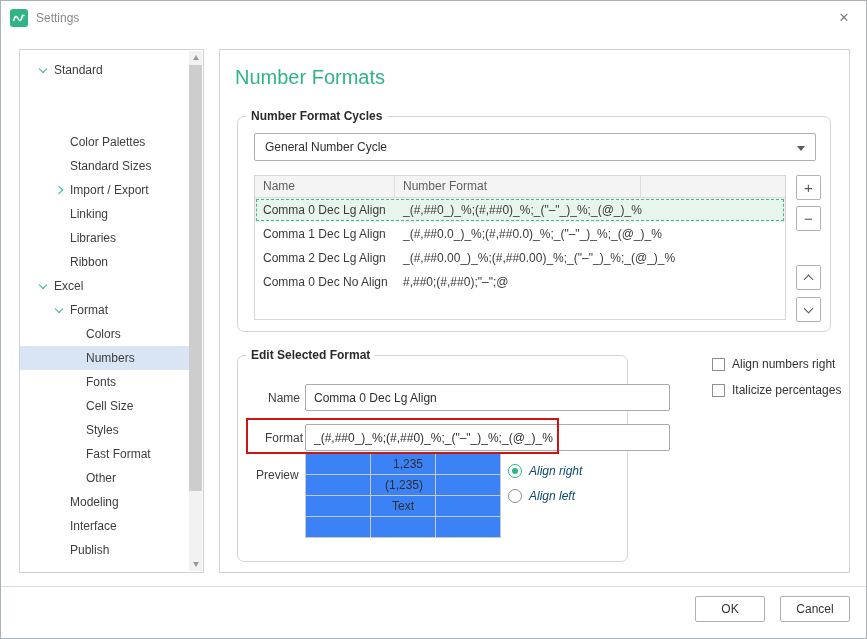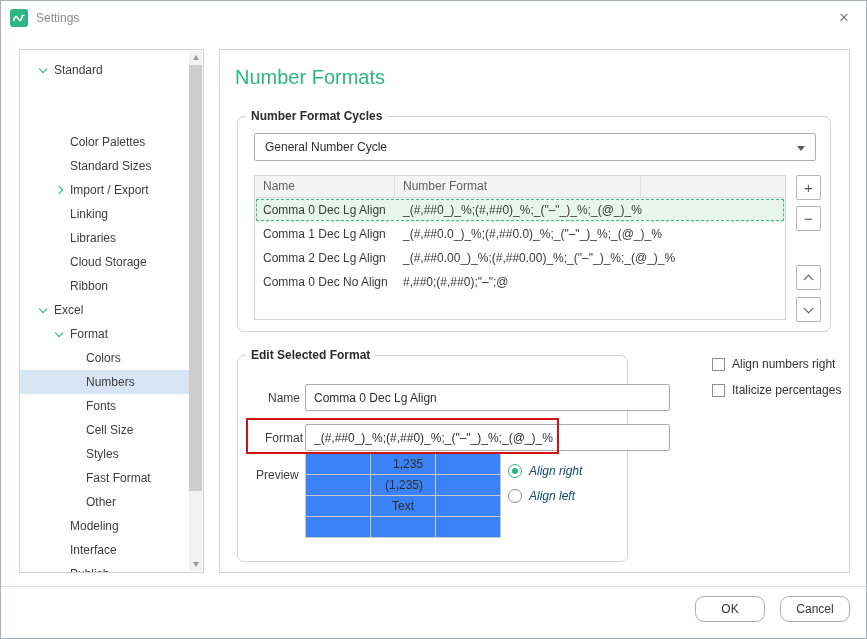--- a/index.html
+++ b/index.html
@@ -87,21 +87,21 @@
   .check-row { position:absolute; display:flex; align-items:center; gap:7px; }
   #check-align { left:492px; top:307px; }
   #check-ital  { left:492px; top:333px; }
   .checkbox { width:13px; height:13px; border:1px solid #8f8f8f; background:#fff; flex:0 0 13px; }
   .check-label { color:#333; white-space:nowrap; }
 
   .red-annotation { position:absolute; left:26px; top:368px; width:313px; height:36px; border:2px solid #cf1313; z-index:5; pointer-events:none; }
 
   
   .footer-divider { position:absolute; left:0; right:0; top:585px; border-top:1px solid #dcdcdc; }
-  .btn { position:absolute; top:595px; width:70px; height:26px; border:1px solid #b0b0b0; border-radius:9px; background:#fff; display:flex; align-items:center; justify-content:center; color:#333; }
+  .btn { position:absolute; top:595px; width:70px; height:26px; border:1px solid #b0b0b0; border-radius:2px; background:#fff; display:flex; align-items:center; justify-content:center; color:#333; }
   #btn-ok { left:694px; } #btn-cancel { left:779px; }
 </style>
 </head>
 <body>
 
 <div class="titlebar">
   <svg width="18" height="18" viewBox="0 0 18 18">
     <rect x="0" y="0" width="18" height="18" rx="3" fill="#2fb583"></rect>
     <path d="M3.5 12 C5 6.5, 6.5 6.5, 8 9.5 C9.5 12.5, 11 12.5, 12.5 6.5 L14.5 6.5" stroke="#ffffff" stroke-width="1.6" fill="none"></path>
   </svg>
@@ -131,24 +131,20 @@
         </span>
         <span class="tree-label">Import / Export</span>
       </div>
       <div class="tree-row" style="padding-left: 36px;">
         <span class="chev-box"></span>
         <span class="tree-label">Linking</span>
       </div>
       <div class="tree-row" style="padding-left: 36px;">
         <span class="chev-box"></span>
         <span class="tree-label">Libraries</span>
-      </div>
-      <div class="tree-row" style="padding-left: 36px;">
-        <span class="chev-box"></span>
-        <span class="tree-label">Cloud Storage</span>
       </div>
       <div class="tree-row" style="padding-left: 36px;">
         <span class="chev-box"></span>
         <span class="tree-label">Ribbon</span>
       </div>
       <div class="tree-row" style="padding-left: 20px;">
         <span class="chev-box">
           <span class="chev down"></span>
         </span>
         <span class="tree-label">Excel</span>

